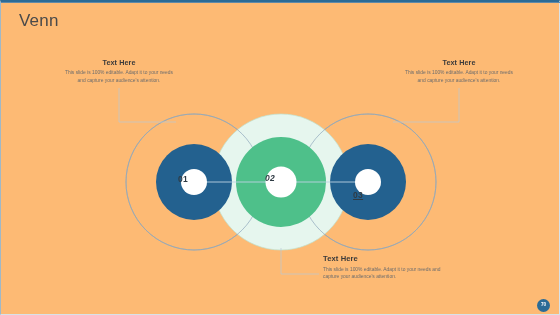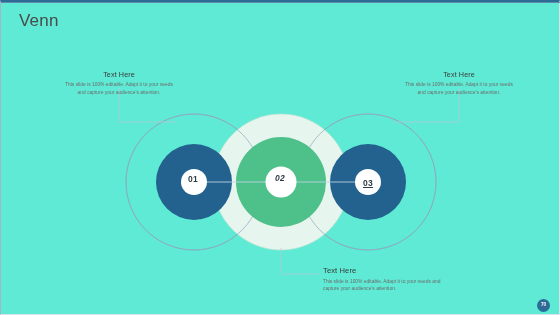--- a/index.html
+++ b/index.html
@@ -7,21 +7,21 @@
     width:560px;height:315px;
     background:#ffffff;
     font-family:"Liberation Sans", sans-serif;
     overflow:hidden;
     position:relative;
   }
 
   
   #slide{
     position:absolute;inset:0;
-    background:#5eead4;
+    background:#fdba74;
     box-sizing:border-box;
     border-top:2px solid #2b6b96;
     border-left:1px solid #9fb8c8;
     border-right:1px solid #d8e2e8;
     border-bottom:1px solid #d8e2e8;
   }
   #topedge{
     position:absolute;left:0;top:0;width:560px;height:1px;
     background:#5f8aa8;
   }
@@ -36,23 +36,23 @@
     white-space:nowrap;
   }
 
   
   #art{position:absolute;left:0;top:0;width:560px;height:315px;}
 
   
   .callout{position:absolute;}
   .callout .ct{
     font-size:7.2px;
-    font-weight:normal;
+    font-weight:bold;
     color:#3a3a3a;
-    margin:12px 0 2px 0;
+    margin:0 0 2px 0;
     letter-spacing:.1px;
   }
   .callout .cb{
     font-size:4.9px;
     line-height:1.62;
     color:#6d6d6d;
     margin:0;
   }
   .ctr{text-align:center;}
   .lft{text-align:left;}
@@ -62,27 +62,27 @@
   #callout-2{left:322px;top:252px;width:120px;}
   #callout-2 .ct{font-size:7.6px;margin-bottom:2.5px;}
   #callout-2 .cb{line-height:1.6;}
 
   
   .num{
     position:absolute;
     font-size:8.5px;
     font-weight:bold;
     color:#2f3b44;
-    text-align:center;
+    text-align:left;
     width:30px;
     letter-spacing:.3px;
   }
   #num-1{left:177px;top:172px;}
   #num-2{left:264px;top:171px;font-style:italic;}
-  #num-3{left:352px;top:176px;text-decoration:underline;}
+  #num-3{left:352px;top:188px;text-decoration:underline;}
 
   
   #page-badge{
     position:absolute;
     left:536px;top:297px;
     width:13px;height:13px;
     border-radius:50%;
     background:#2b6b96;
     color:#ffffff;
     font-size:4.6px;

